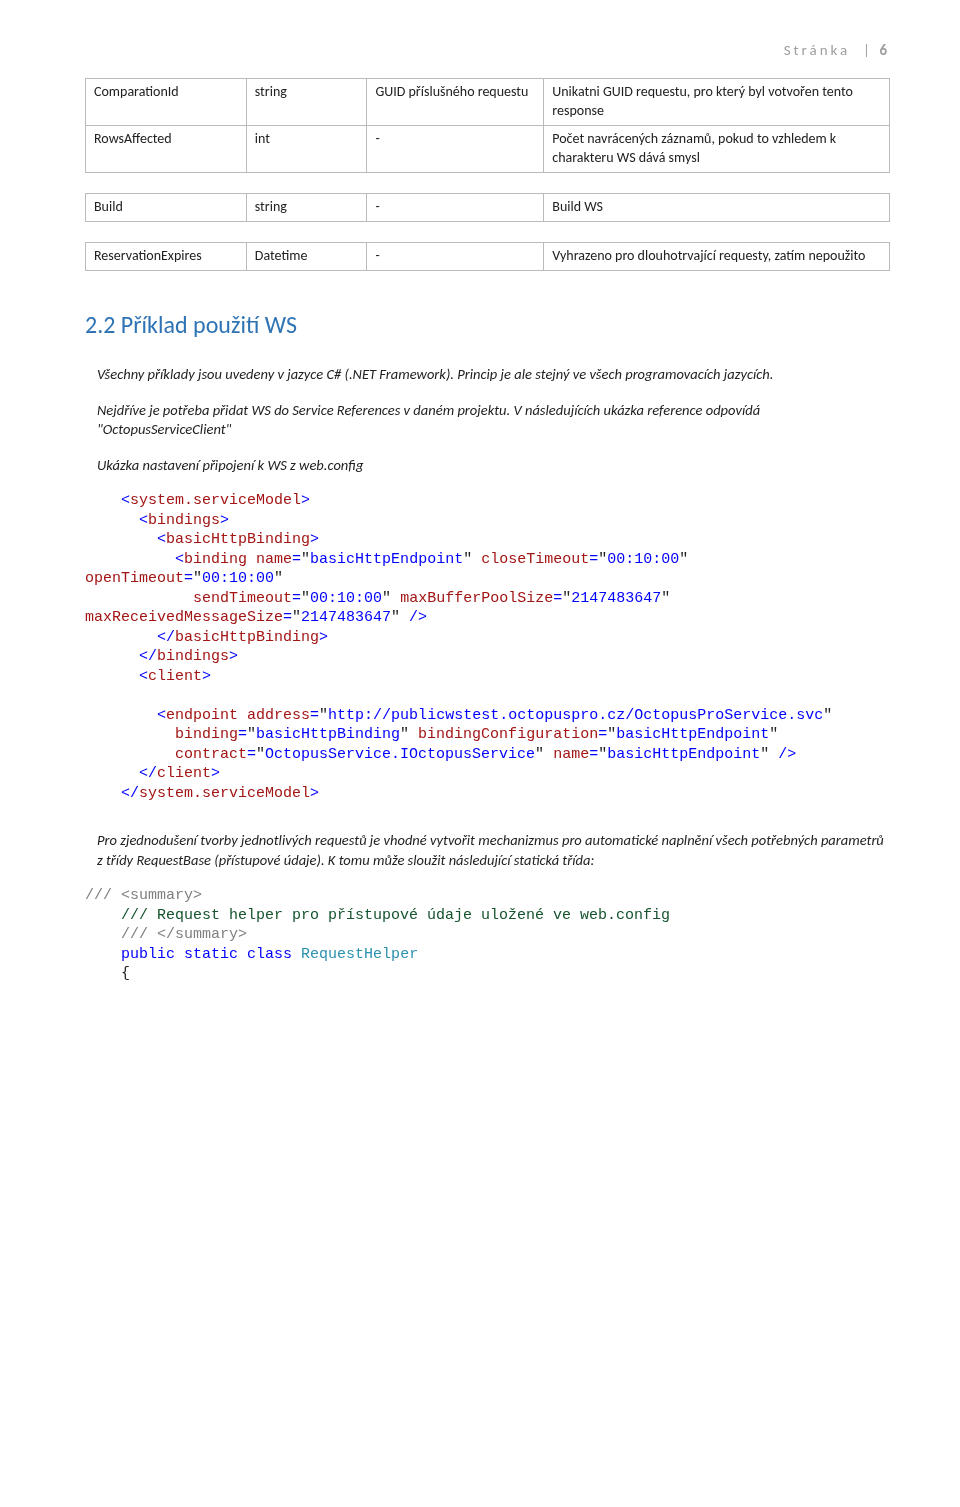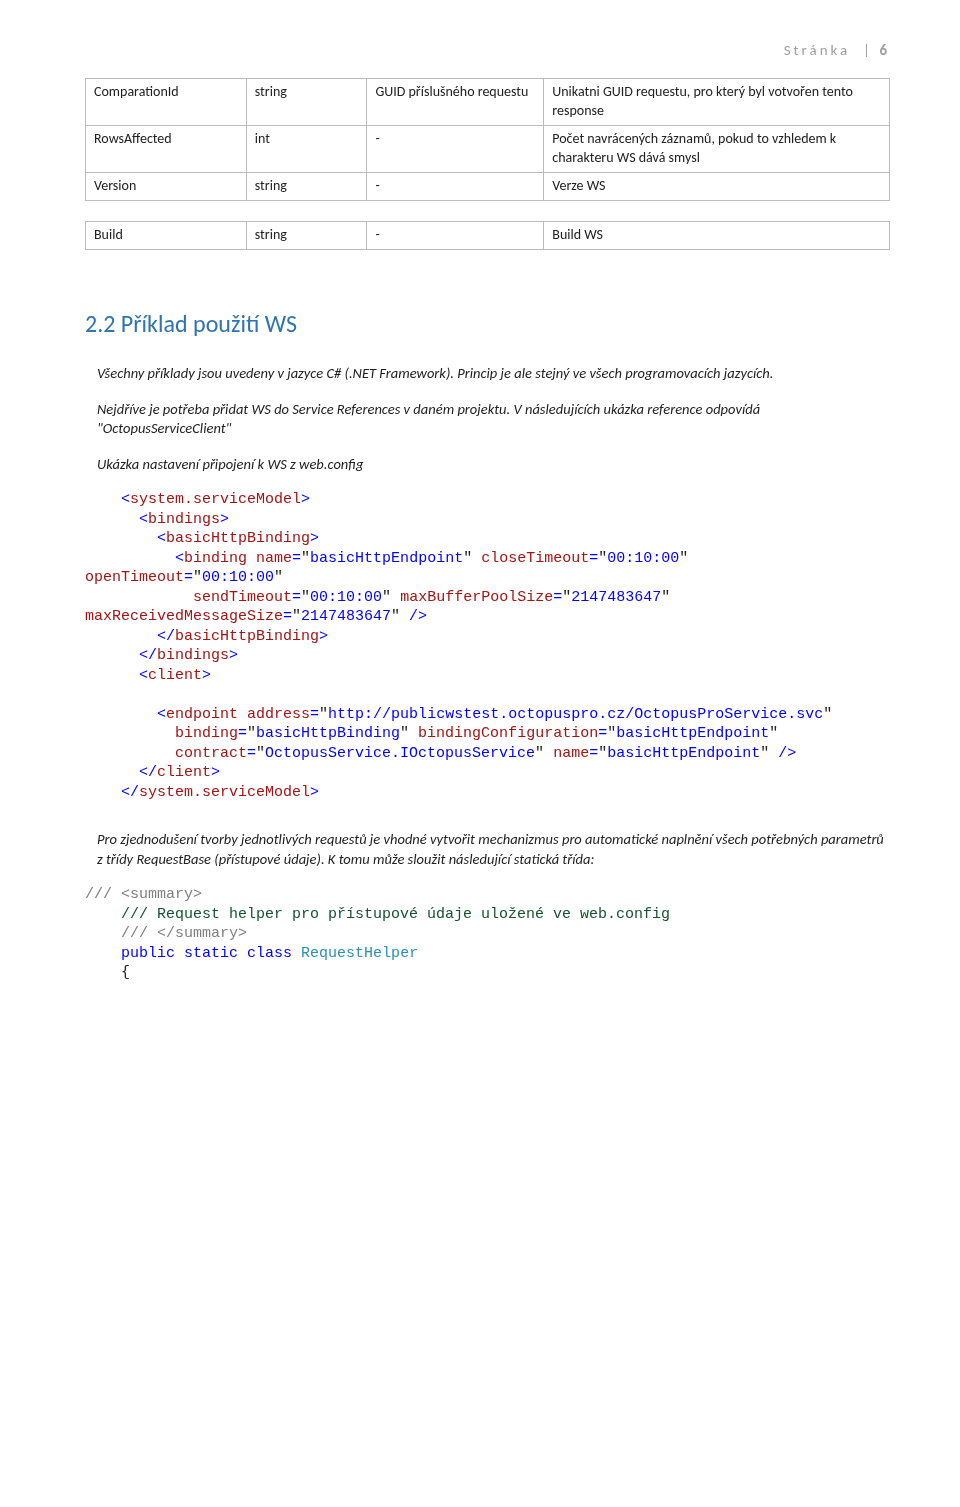--- a/index.html
+++ b/index.html
@@ -71,42 +71,42 @@
     <td class="c2">string</td>
     <td class="c3">GUID příslušného requestu</td>
     <td class="c4">Unikatni GUID requestu, pro který byl votvořen tento response</td>
   </tr>
   <tr>
     <td class="c1">RowsAffected</td>
     <td class="c2">int</td>
     <td class="c3">-</td>
     <td class="c4">Počet navrácených záznamů, pokud to vzhledem k charakteru WS dává smysl</td>
   </tr>
-  <tr>
-    <td class="c1">Version</td>
-    <td class="c2">string</td>
-    <td class="c3">-</td>
-    <td class="c4">Verze WS</td>
-  </tr>
 </tbody>
   </table>
 
 <table>
   <tbody>
       <tr>
     <td class="c1">Build</td>
     <td class="c2">string</td>
     <td class="c3">-</td>
     <td class="c4">Build WS</td>
   </tr>
 </tbody>
   </table>
 
 <table>
   <tbody>
+  <tr>
+    <td class="c1">ReservationExpires</td>
+    <td class="c2">Datetime</td>
+    <td class="c3">-</td>
+    <td class="c4">Vyhrazeno pro dlouhotrvající requesty, zatím nepoužito</td>
+  </tr>
 </tbody>
   </table>
 
 <h2 class="heading">2.2   Příklad použití WS</h2>
 
 <p>Všechny příklady jsou uvedeny v jazyce C# (.NET Framework). Princip je ale stejný ve všech programovacích jazycích.</p>
 <p>Nejdříve je potřeba přidat WS do Service References v daném projektu. V následujících ukázka reference odpovídá "OctopusServiceClient"</p>
 <p>Ukázka nastavení připojení k WS z web.config</p>
 
 <pre class="code">    <span class="blue">&lt;</span><span class="red">system.serviceModel</span><span class="blue">&gt;</span>

